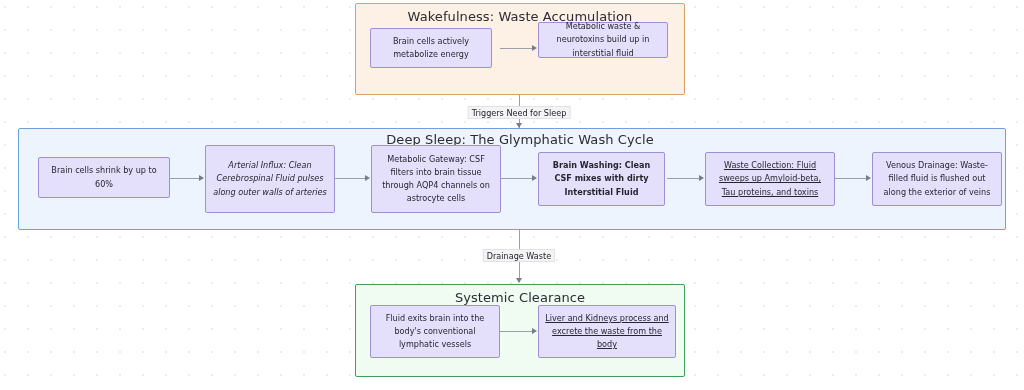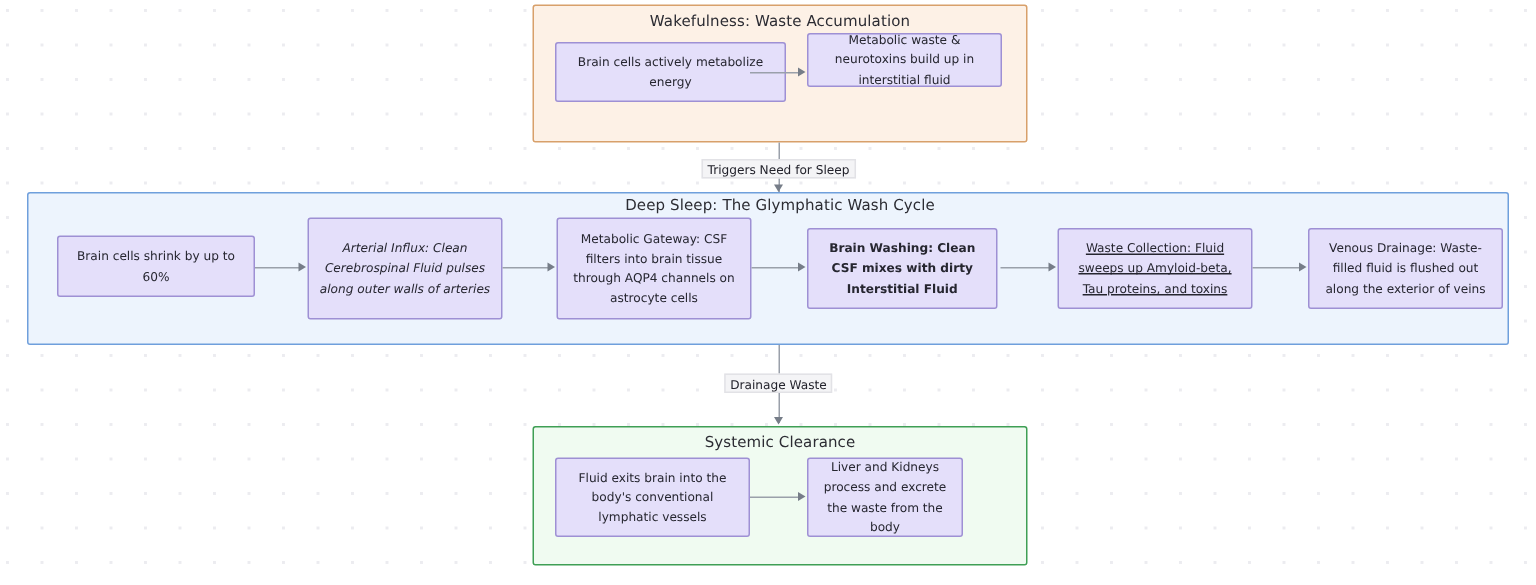--- a/index.html
+++ b/index.html
@@ -28,21 +28,21 @@
     box-sizing: border-box;
     border-width: 1.4px;
     border-style: solid;
     border-radius: 2px;
   }
   .subgraph-title {
     position: absolute;
     left: 0;
     right: 0;
     text-align: center;
-    font-size: 10px;
+    font-size: 13px;
     color: #2c2c33;
     letter-spacing: 0.08px;
     white-space: nowrap;
   }
   .sg-wake {
     border-color: #d8a06a;
     background-color: #fdf1e6;
   }
   .sg-sleep {
     border-color: #6f9fdc;
@@ -106,21 +106,21 @@
 </style>
 </head>
 <body>
 
 <div id="canvas">
 
   <div class="subgraph sg-wake" style="left:355px; top:3px; width:330px; height:92px;">
     <div class="subgraph-title" style="top:5px;">Wakefulness: Waste Accumulation</div>
   </div>
 
-  <div class="node" style="left:370px; top:28px; width:154px; height:40px;">
+  <div class="node" style="left:370px; top:28px; width:122px; height:40px;">
     <span>Brain cells actively metabolize energy</span>
   </div>
 
   <div class="node" style="left:538px; top:22px; width:130px; height:36px;">
     <span>Metabolic waste &amp; neurotoxins build up in interstitial fluid</span>
   </div>
 
   <div class="edge-line edge-h" style="left:500px; top:48px; width:33px;"></div>
   <div class="arrow-r" style="left:532px; top:44.8px;"></div>
 
@@ -176,20 +176,20 @@
   <div class="edge-label" style="left:519px; top:249px;">Drainage Waste</div>
 
   <div class="subgraph sg-systemic" style="left:355px; top:284px; width:330px; height:93px;">
     <div class="subgraph-title" style="top:5px;">Systemic Clearance</div>
   </div>
 
   <div class="node" style="left:370px; top:305px; width:130px; height:53px;">
     <span>Fluid exits brain into the body's conventional lymphatic vessels</span>
   </div>
 
-  <div class="node" style="left:538px; top:305px; width:104px; height:53px;">
+  <div class="node" style="left:538px; top:305px; width:138px; height:53px;text-decoration:underline;">
     <span>Liver and Kidneys process and excrete the waste from the body</span>
   </div>
 
   <div class="edge-line edge-h" style="left:500px; top:331px; width:33px;"></div>
   <div class="arrow-r" style="left:532px; top:327.8px;"></div>
 
 </div>
 
 </body></html>

